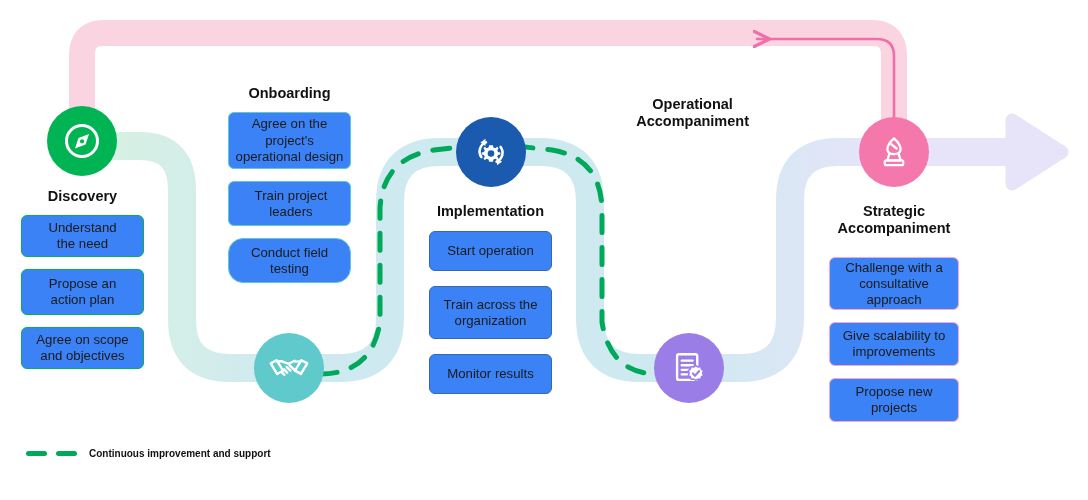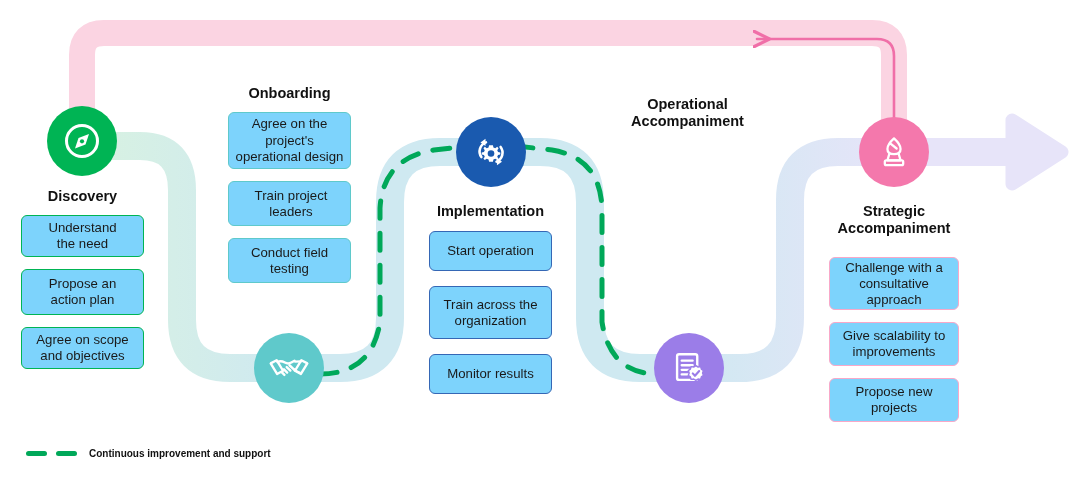--- a/index.html
+++ b/index.html
@@ -6,21 +6,21 @@
   body{width:1088px;height:500px;font-family:"Liberation Sans","DejaVu Sans",sans-serif;overflow:hidden;}
   #stage{position:relative;width:1088px;height:500px;background:#fff;}
   #ribbon-layer{position:absolute;left:0;top:0;width:1088px;height:500px;pointer-events:none;}
 
   .node-circle{position:absolute;border-radius:50%;display:flex;align-items:center;justify-content:center;z-index:6;}
   .node-circle svg{display:block;}
 
   .col{position:absolute;z-index:5;display:flex;flex-direction:column;align-items:center;}
   .col-title{font-weight:bold;font-size:14.5px;color:#111;text-align:center;line-height:1.18;white-space:pre-line;}
   .cards{display:flex;flex-direction:column;align-items:stretch;width:100%;}
-  .card{background:#7dd3fc;border:1.4px solid #999;border-radius:6px;text-align:center;
+  .card{background:#3b82f6;border:1.4px solid #999;border-radius:6px;text-align:center;
         font-size:13.2px;color:#1a1a1a;line-height:1.22;display:flex;align-items:center;justify-content:center;
         box-sizing:border-box;padding:6px 6px;}
 
   .legend{position:absolute;display:flex;align-items:center;z-index:7;}
   .legend-dashes{display:flex;align-items:center;gap:9px;margin-right:12px;}
   .legend-dash{width:21px;height:4.5px;background:#00A859;border-radius:3px;}
   .legend-label{font-weight:bold;font-size:10px;color:#111;}
 </style>
 </head>
 <body>
@@ -137,36 +137,36 @@
   </div>
 
   <div class="col" style="left:228px;top:85px;width:123px;">
     <div class="col-title" style="white-space: pre-line;">Onboarding</div>
     <div class="cards" style="margin-top:10px;gap:12px;">
       <div class="card" style="border-color: rgb(95, 201, 203); height: 57px; white-space: pre-line;">Agree on the
 project's
 operational design</div>
       <div class="card" style="border-color: rgb(95, 201, 203); height: 45px; white-space: pre-line; padding-left: 9px;">Train project
 leaders</div>
-      <div class="card" style="border-color: rgb(95, 201, 203); height: 45px; white-space: pre-line;">Conduct field
+      <div class="card" style="border-color: rgb(95, 201, 203); height: 45px; white-space: pre-line; border-radius: 15px;">Conduct field
 testing</div>
     </div>
   </div>
 
   <div class="col" style="left:429px;top:203px;width:123px;justify-content:flex-end;">
     <div class="col-title" style="white-space: pre-line;">Implementation</div>
     <div class="cards" style="margin-top:11px;gap:15px;">
       <div class="card" style="border-color: rgb(53, 103, 181); height: 40px; white-space: pre-line;">Start operation</div>
       <div class="card" style="border-color: rgb(53, 103, 181); height: 53px; white-space: pre-line;">Train across the
 organization</div>
       <div class="card" style="border-color: rgb(53, 103, 181); height: 40px; white-space: pre-line;">Monitor results</div>
     </div>
   </div>
 
-  <div class="col" style="left:626px;top:96px;width:123px;">
+  <div class="col" style="left:626px;top:96px;width:123px;align-items:flex-end;">
     <div class="col-title" style="white-space: pre-line;">Operational
 Accompaniment</div>
   </div>
 
   <div class="col" style="left:829px;top:203px;width:130px;">
     <div class="col-title" style="white-space: pre-line;">Strategic
 Accompaniment</div>
     <div class="cards" style="margin-top:20px;gap:12px;">
       <div class="card" style="border-color: rgb(249, 168, 200); height: 53px; white-space: pre-line;">Challenge with a
 consultative

